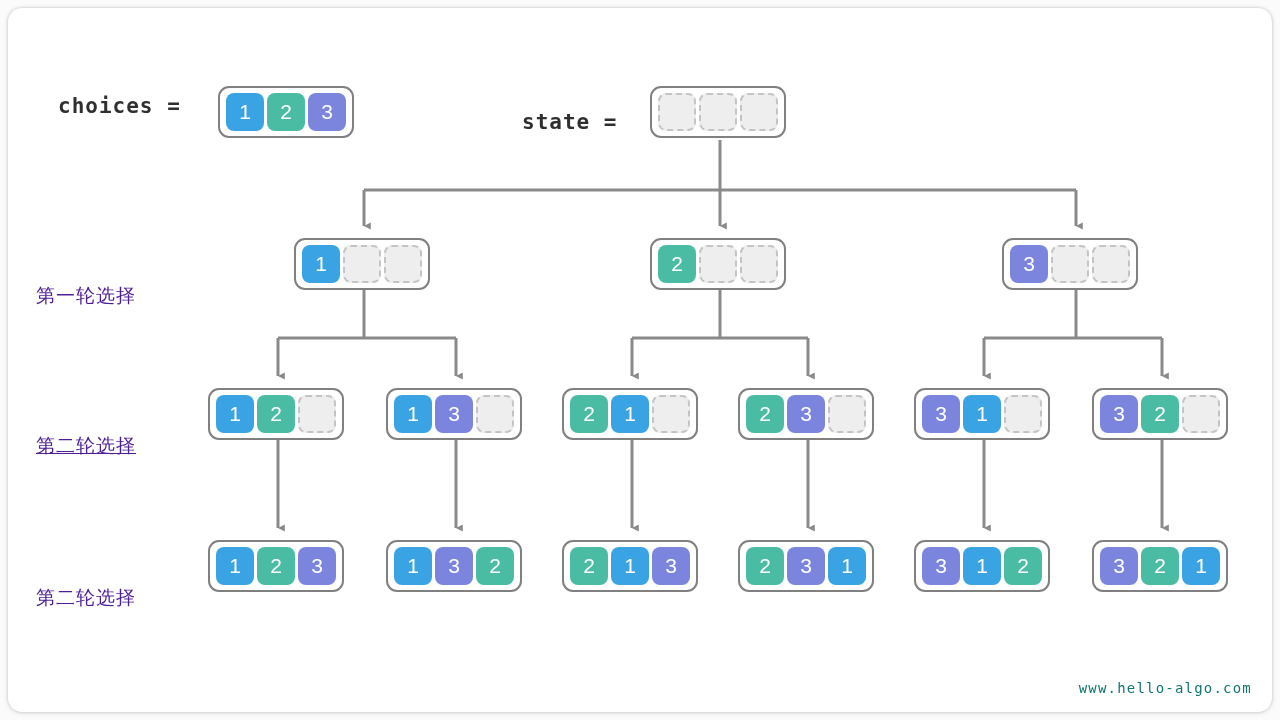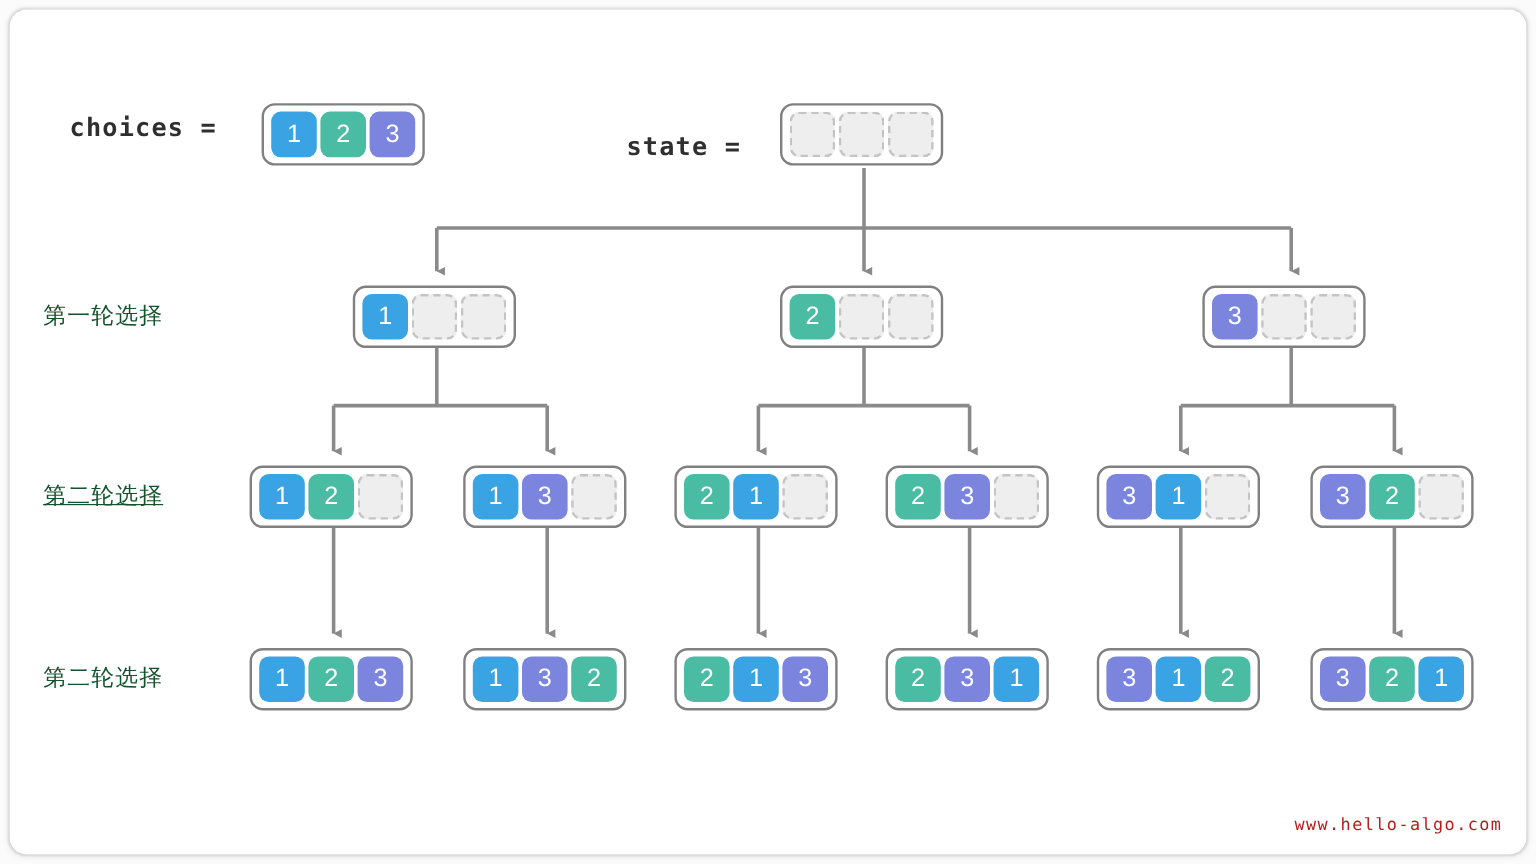--- a/index.html
+++ b/index.html
@@ -42,31 +42,32 @@
     font-family: "DejaVu Sans Mono", "Liberation Mono", monospace;
     font-size: 21px;
     font-weight: bold;
     color: #2f2f2f;
     letter-spacing: 1px;
     white-space: nowrap;
   }
   .row-label {
     position: absolute;
     font-size: 19px;
-    color: #14532d;
+    color: #4c1d95;
     white-space: nowrap;
     letter-spacing: 1px;
+    margin-top: 33px;
   }
   .watermark {
     position: absolute;
     right: 28px;
     bottom: 24px;
     font-family: "DejaVu Sans Mono", "Liberation Mono", monospace;
     font-size: 14px;
-    color: #b91c1c;
+    color: #0f766e;
     letter-spacing: 1.2px;
     white-space: nowrap;
   }
 
   
   .arr {
     position: absolute;
     display: flex;
     align-items: center;
     gap: 3px;

